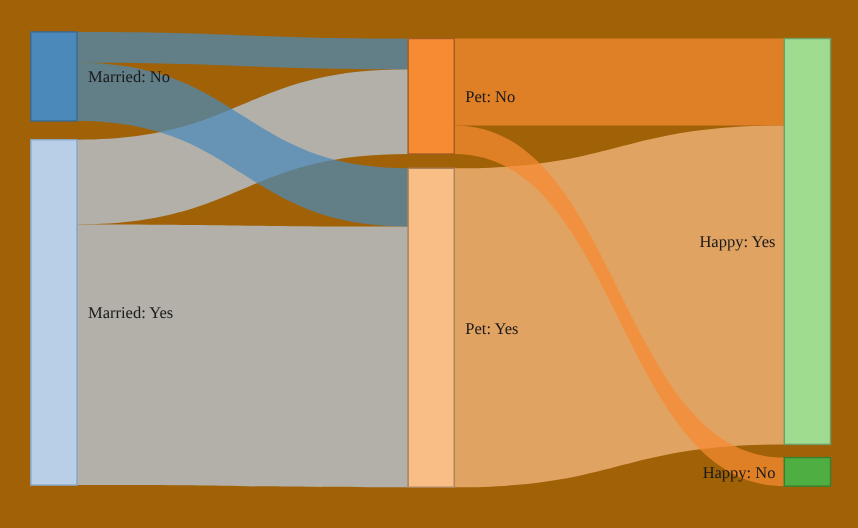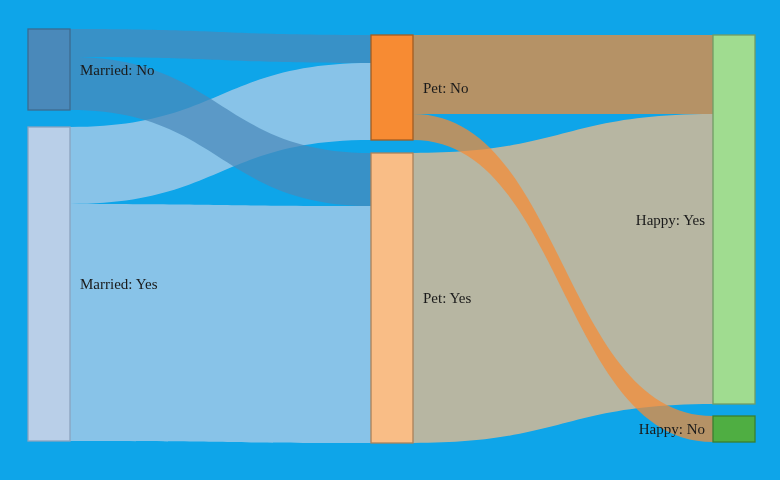--- a/index.html
+++ b/index.html
@@ -8,21 +8,21 @@
     background: #ffffff;
     width: 780px;
     height: 480px;
     overflow: hidden;
     font-family: "Liberation Serif", serif;
   }
   .canvas-wrap {
     position: relative;
     width: 780px;
     height: 480px;
-    background: #0ea5e9;
+    background: #a16207;
   }
   svg { display: block; }
   .sankey-label {
     font-family: "Liberation Serif", serif;
     fill: #1a1a1a;
   }
   .sankey-link { stroke: none; }
   .sankey-node { stroke-width: 1.3px; }
 </style>
 </head>

